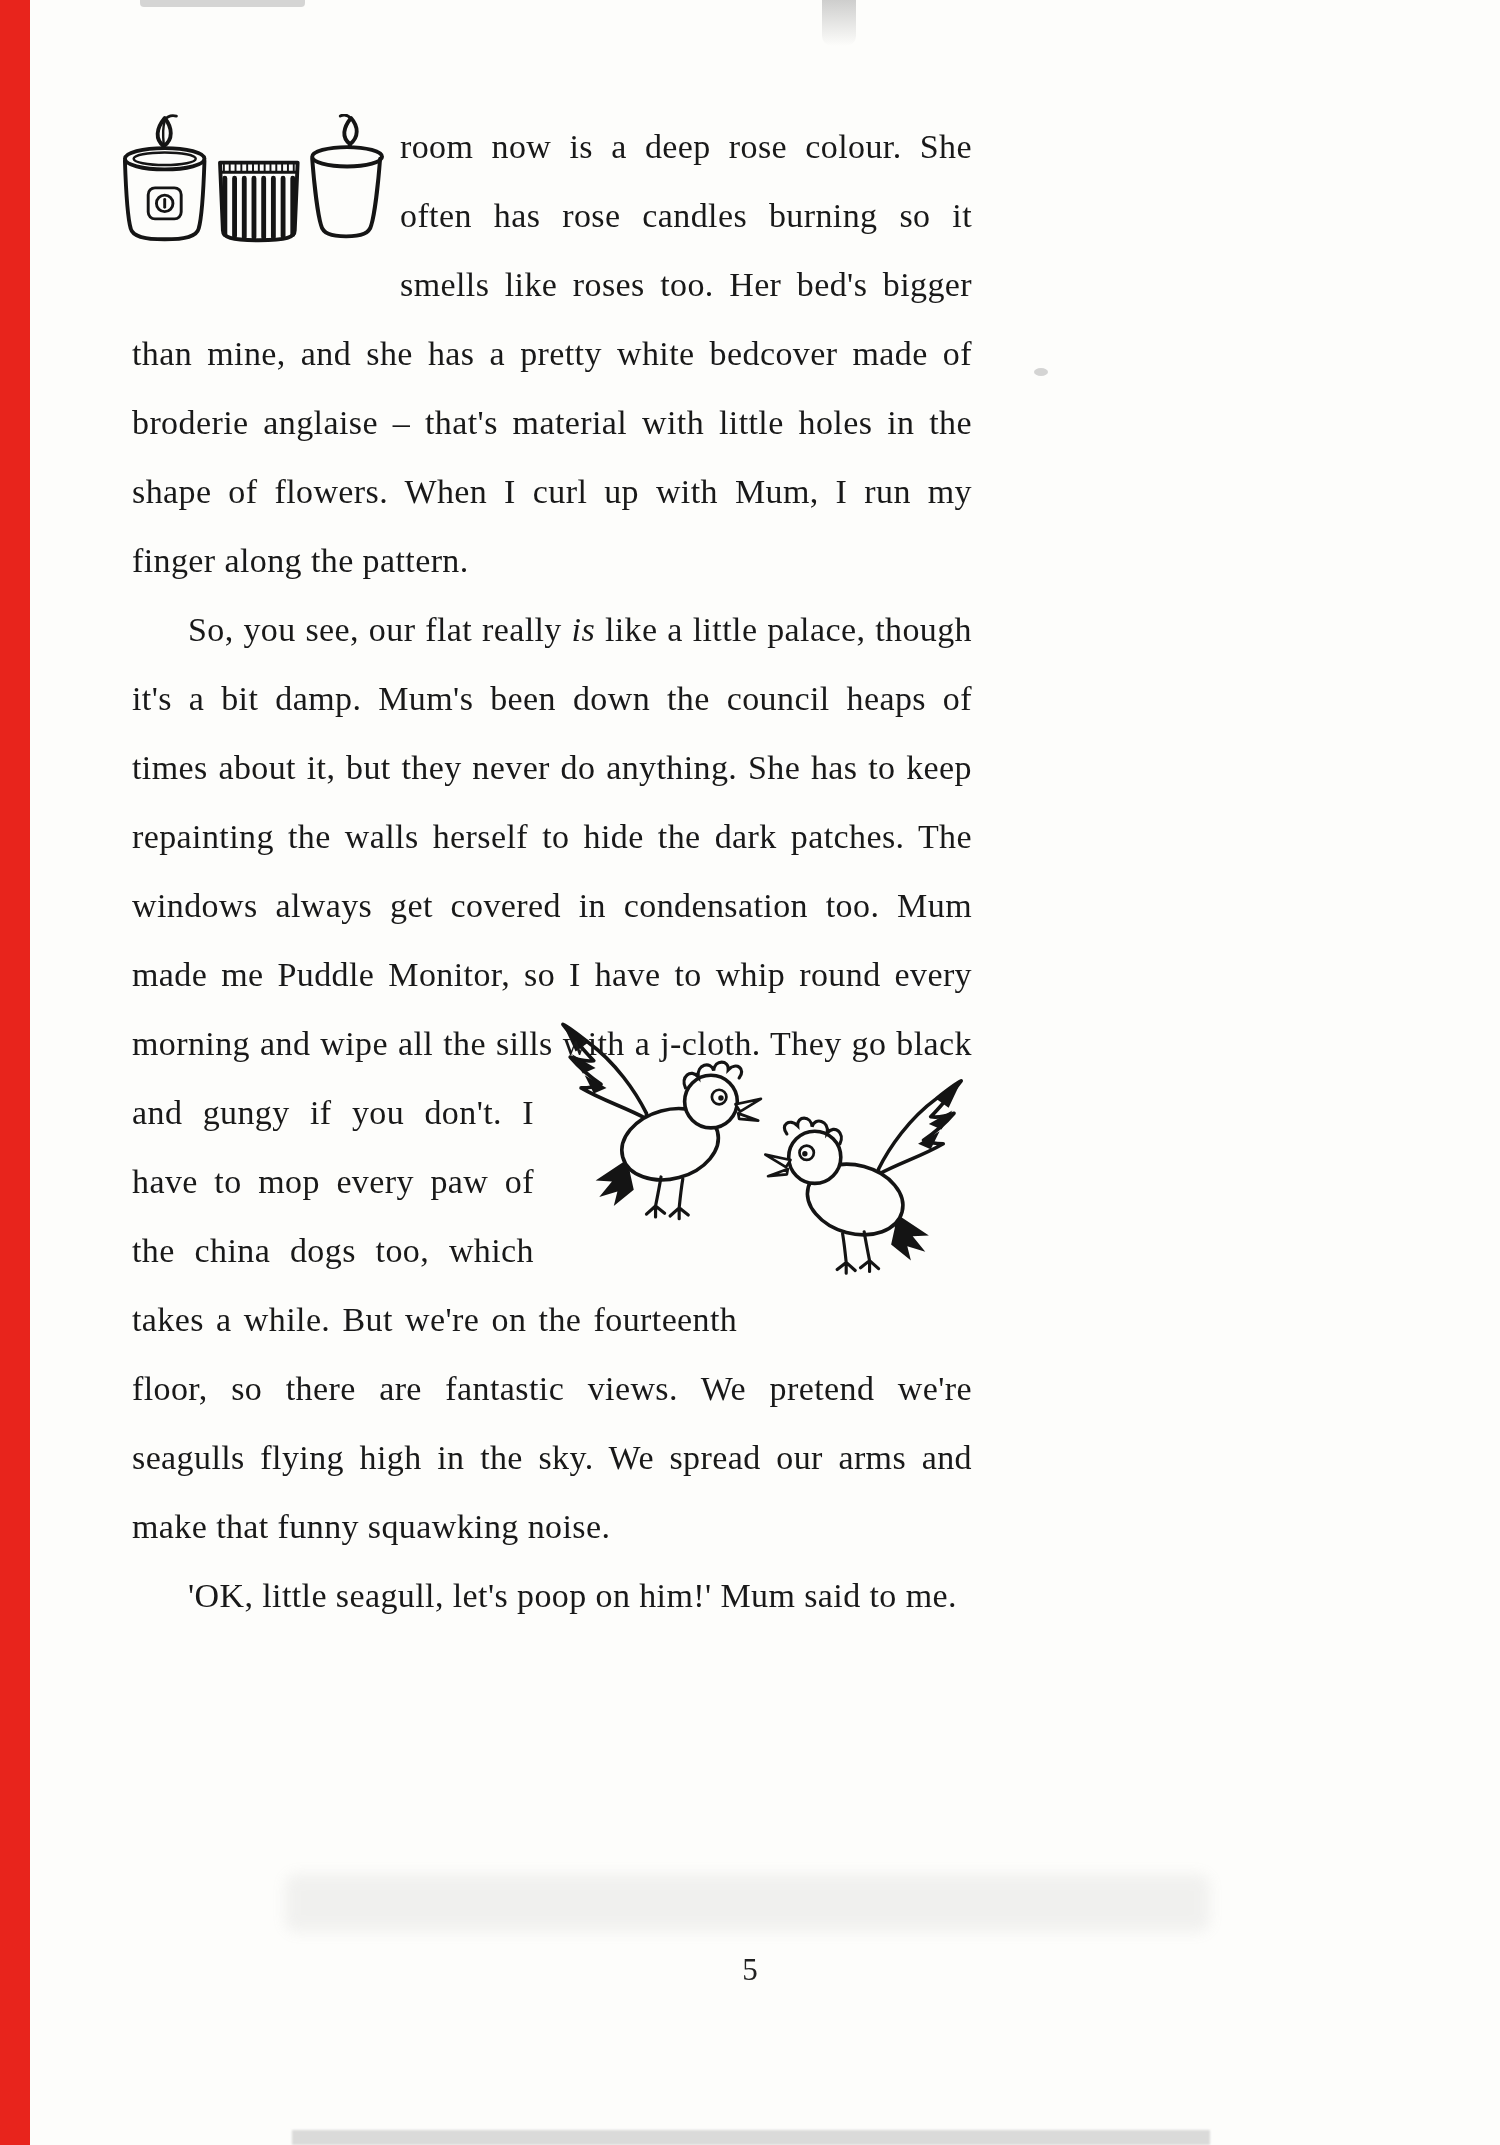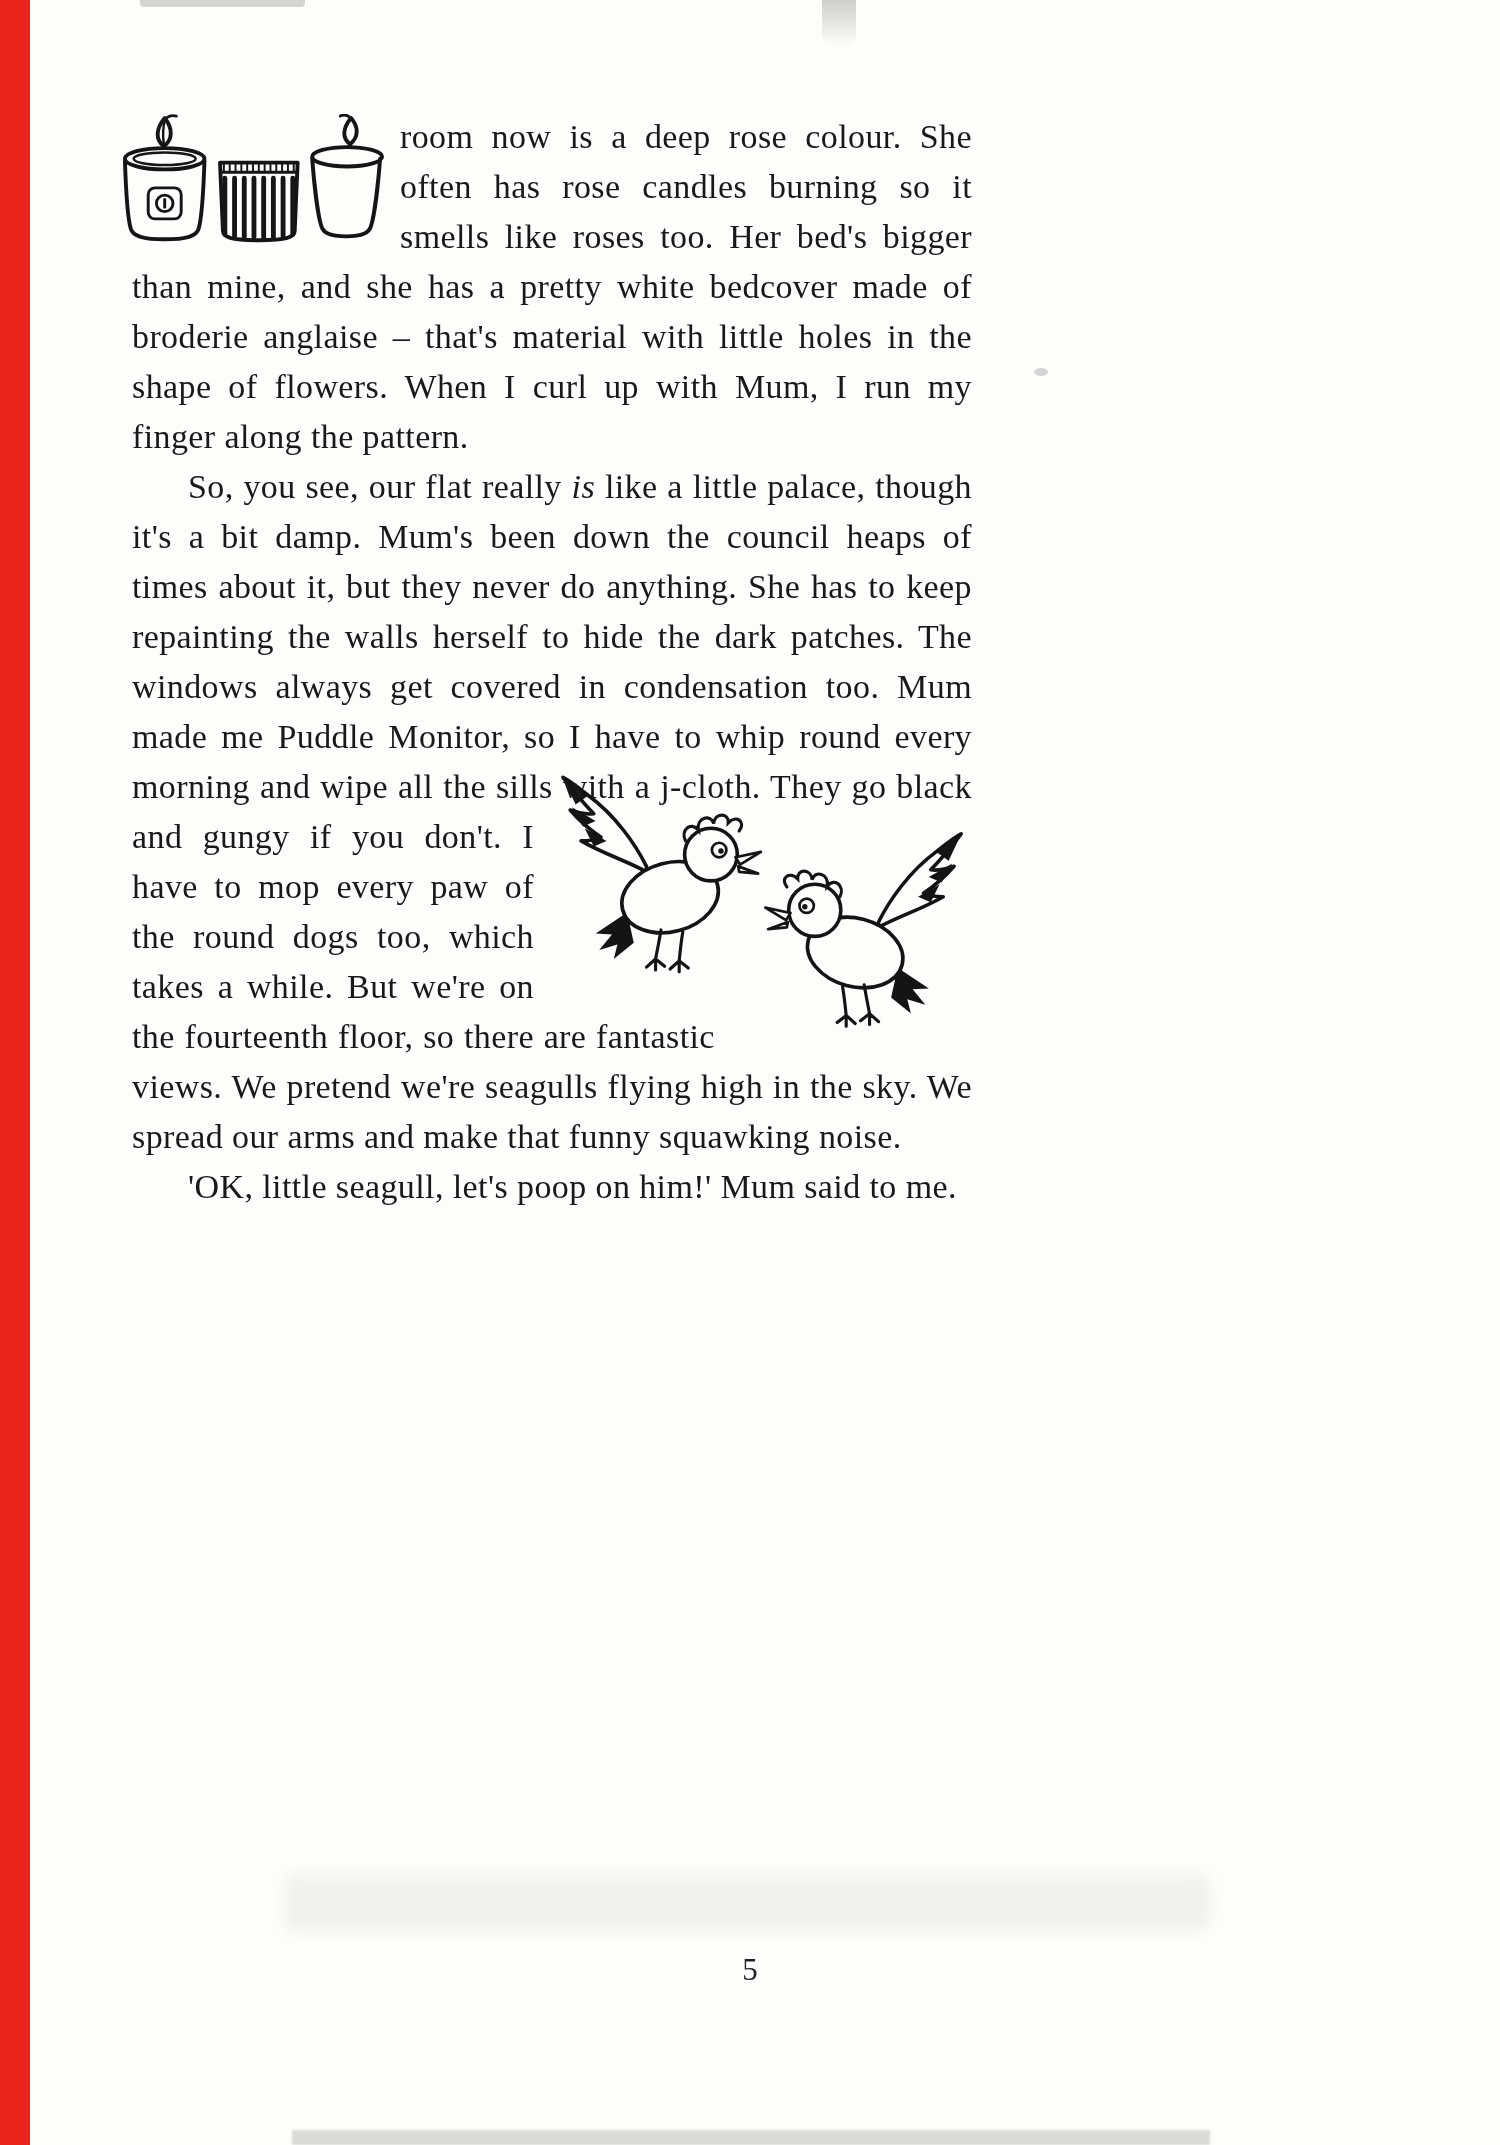--- a/index.html
+++ b/index.html
@@ -21,21 +21,21 @@
     width: 30px; height: 2145px;
     background: #e8241c;
   }
   .text-block {
     position: absolute;
     left: 132px;
     top: 112px;
     width: 840px;
     color: #191919;
     font-size: 34px;
-    line-height: 50px;
+    line-height: 69px;
     letter-spacing: 0.4px;
     text-align: justify;
   }
   .text-block p { margin: 0; }
   .text-block p.indent { text-indent: 56px; }
   .candles-float {
     float: left;
     width: 262px;
     height: 138px;
     margin: 2px 16px 4px -10px;
@@ -135,21 +135,21 @@
               <path d="M202,98 L230,92 L207,106 Z" fill="#fdfdfb" stroke="#141414" stroke-width="3" stroke-linejoin="round"></path>
               <path d="M205,108 L227,116 L206,114 Z" fill="#fdfdfb" stroke="#141414" stroke-width="3" stroke-linejoin="round"></path>
 
               <path d="M120,178 C118,190 116,200 114,210 M114,210 l-10,9 M114,210 l0,12 M114,210 l10,8" fill="none" stroke="#141414" stroke-width="3.5" stroke-linecap="round"></path>
               <path d="M144,180 C142,192 141,202 140,212 M140,212 l-10,9 M140,212 l0,12 M140,212 l10,8" fill="none" stroke="#141414" stroke-width="3.5" stroke-linecap="round"></path>
             </g>
           </defs>
           <use href="#gull" transform="scale(0.93)"></use>
           <use href="#gull" transform="translate(430,58) scale(-0.92,0.92)"></use>
         </svg>
-      </span><span>sills with a j-cloth. They go black and gungy if you don't. I have to mop every paw of the round dogs too, which takes a while. But we're on the fourteenth floor, so there are fantastic views. We pretend we're seagulls flying high in the sky. We spread our arms and make that funny squawking noise.</span>
+      </span><span>sills with a j-cloth. They go black and gungy if you don't. I have to mop every paw of the china dogs too, which takes a while. But we're on the fourteenth floor, so there are fantastic views. We pretend we're seagulls flying high in the sky. We spread our arms and make that funny squawking noise.</span>
     </p>
 
 
     <p class="para indent">
       <span>'OK, little seagull, let's poop on him!' Mum said to me.</span>
     </p>
 
   </div>
 
   <div class="page-number">5</div>

